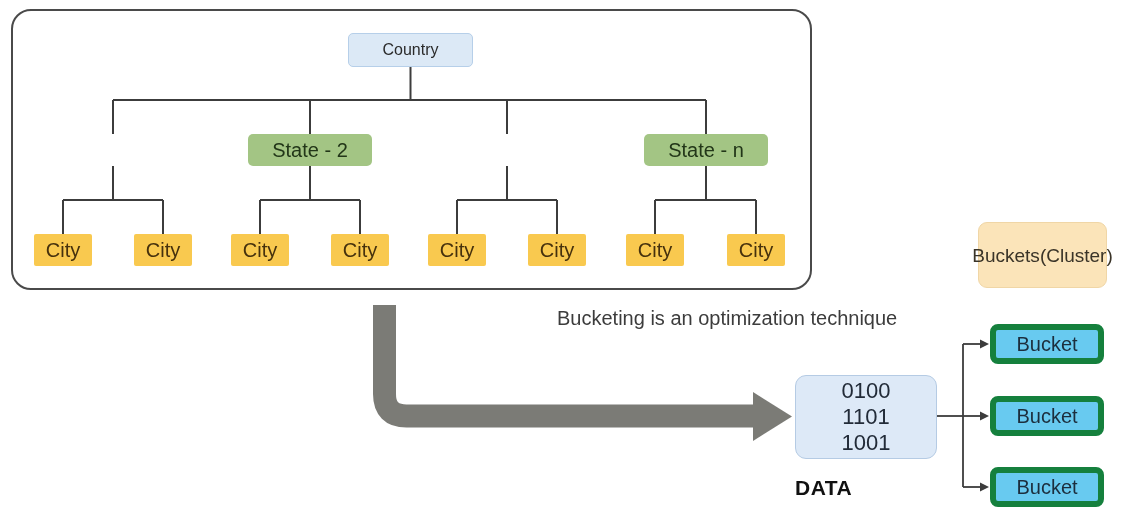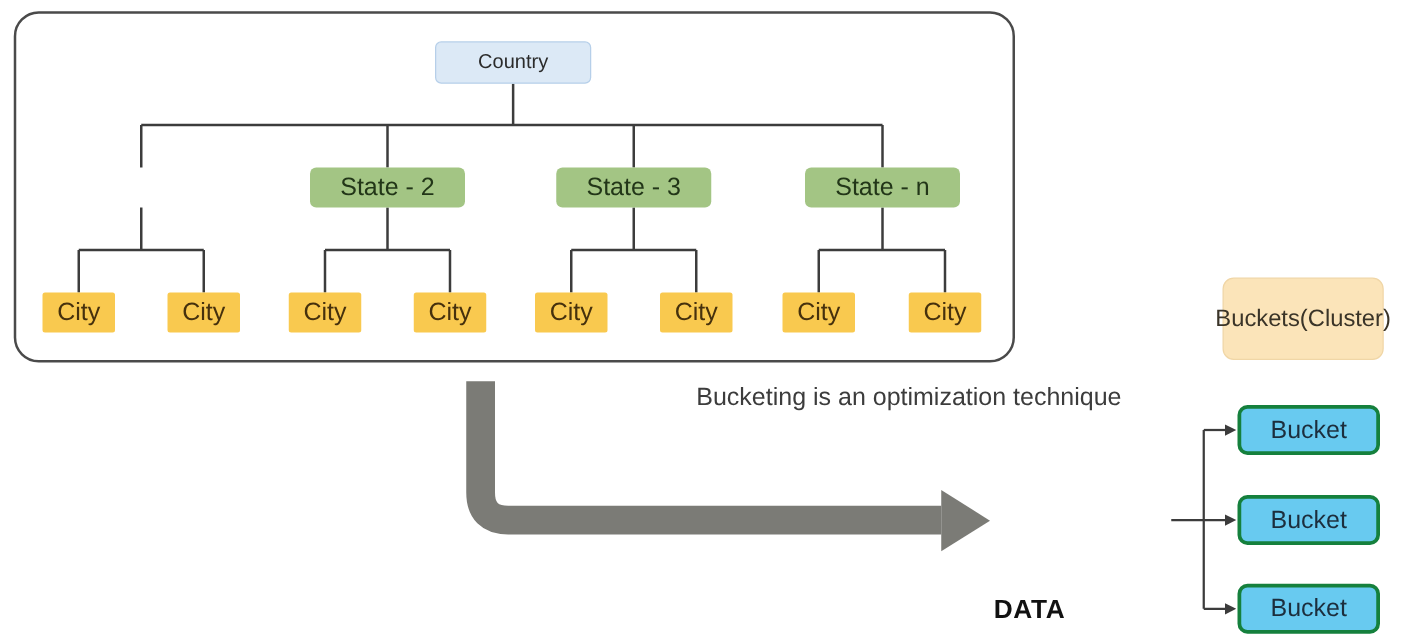--- a/index.html
+++ b/index.html
@@ -47,21 +47,21 @@
     left:795px;top:375px;width:142px;height:84px;
     background:#dde9f7;border:1px solid #b5cbe4;border-radius:11px;
     flex-direction:column;font-size:22px;line-height:26px;color:#222b38;
   }
   .data-caption{
     left:795px;top:476px;width:142px;
     font-size:21px;font-weight:bold;color:#111111;letter-spacing:0.5px;
   }
   .bucket{
     left:990px;width:114px;height:40px;
-    background:#68caf0;border:3px solid #15803d;border-radius:8px;
+    background:#68caf0;border:6px solid #15803d;border-radius:8px;
     font-size:20px;color:#1c2e3d;
   }
 </style>
 </head>
 <body>
 
 <div class="canvas">
 
   <svg class="overlay" viewBox="0 0 1125 515">
 
@@ -111,39 +111,43 @@
       <polygon points="980,411.5 980,420.5 989,416"></polygon>
       <polygon points="980,482.5 980,491.5 989,487"></polygon>
     </g>
   </svg>
 
   <div class="node container-frame"></div>
 
   <div class="node country">Country</div>
 
   <div class="node state" style="left:248px">State - 2</div>
-  <div class="node state" style="left:445px">State - 3</div>
   <div class="node state" style="left:644px">State - n</div>
 
   <div class="node city" style="left:34px">City</div>
   <div class="node city" style="left:134px">City</div>
   <div class="node city" style="left:231px">City</div>
   <div class="node city" style="left:331px">City</div>
   <div class="node city" style="left:428px">City</div>
   <div class="node city" style="left:528px">City</div>
   <div class="node city" style="left:626px">City</div>
   <div class="node city" style="left:727px">City</div>
 
 
   <div class="node cluster-box">
     <span>Buckets</span>
     <span>(Cluster)</span>
   </div>
 
   <div class="abs caption-bucketing">Bucketing is an optimization technique</div>
 
+  <div class="node data-box">
+    <span>0100</span>
+    <span>1101</span>
+    <span>1001</span>
+  </div>
   <div class="abs data-caption">DATA</div>
 
   <div class="node bucket" style="top:324px">Bucket</div>
   <div class="node bucket" style="top:396px">Bucket</div>
   <div class="node bucket" style="top:467px">Bucket</div>
 
 </div>
 
 </body></html>

